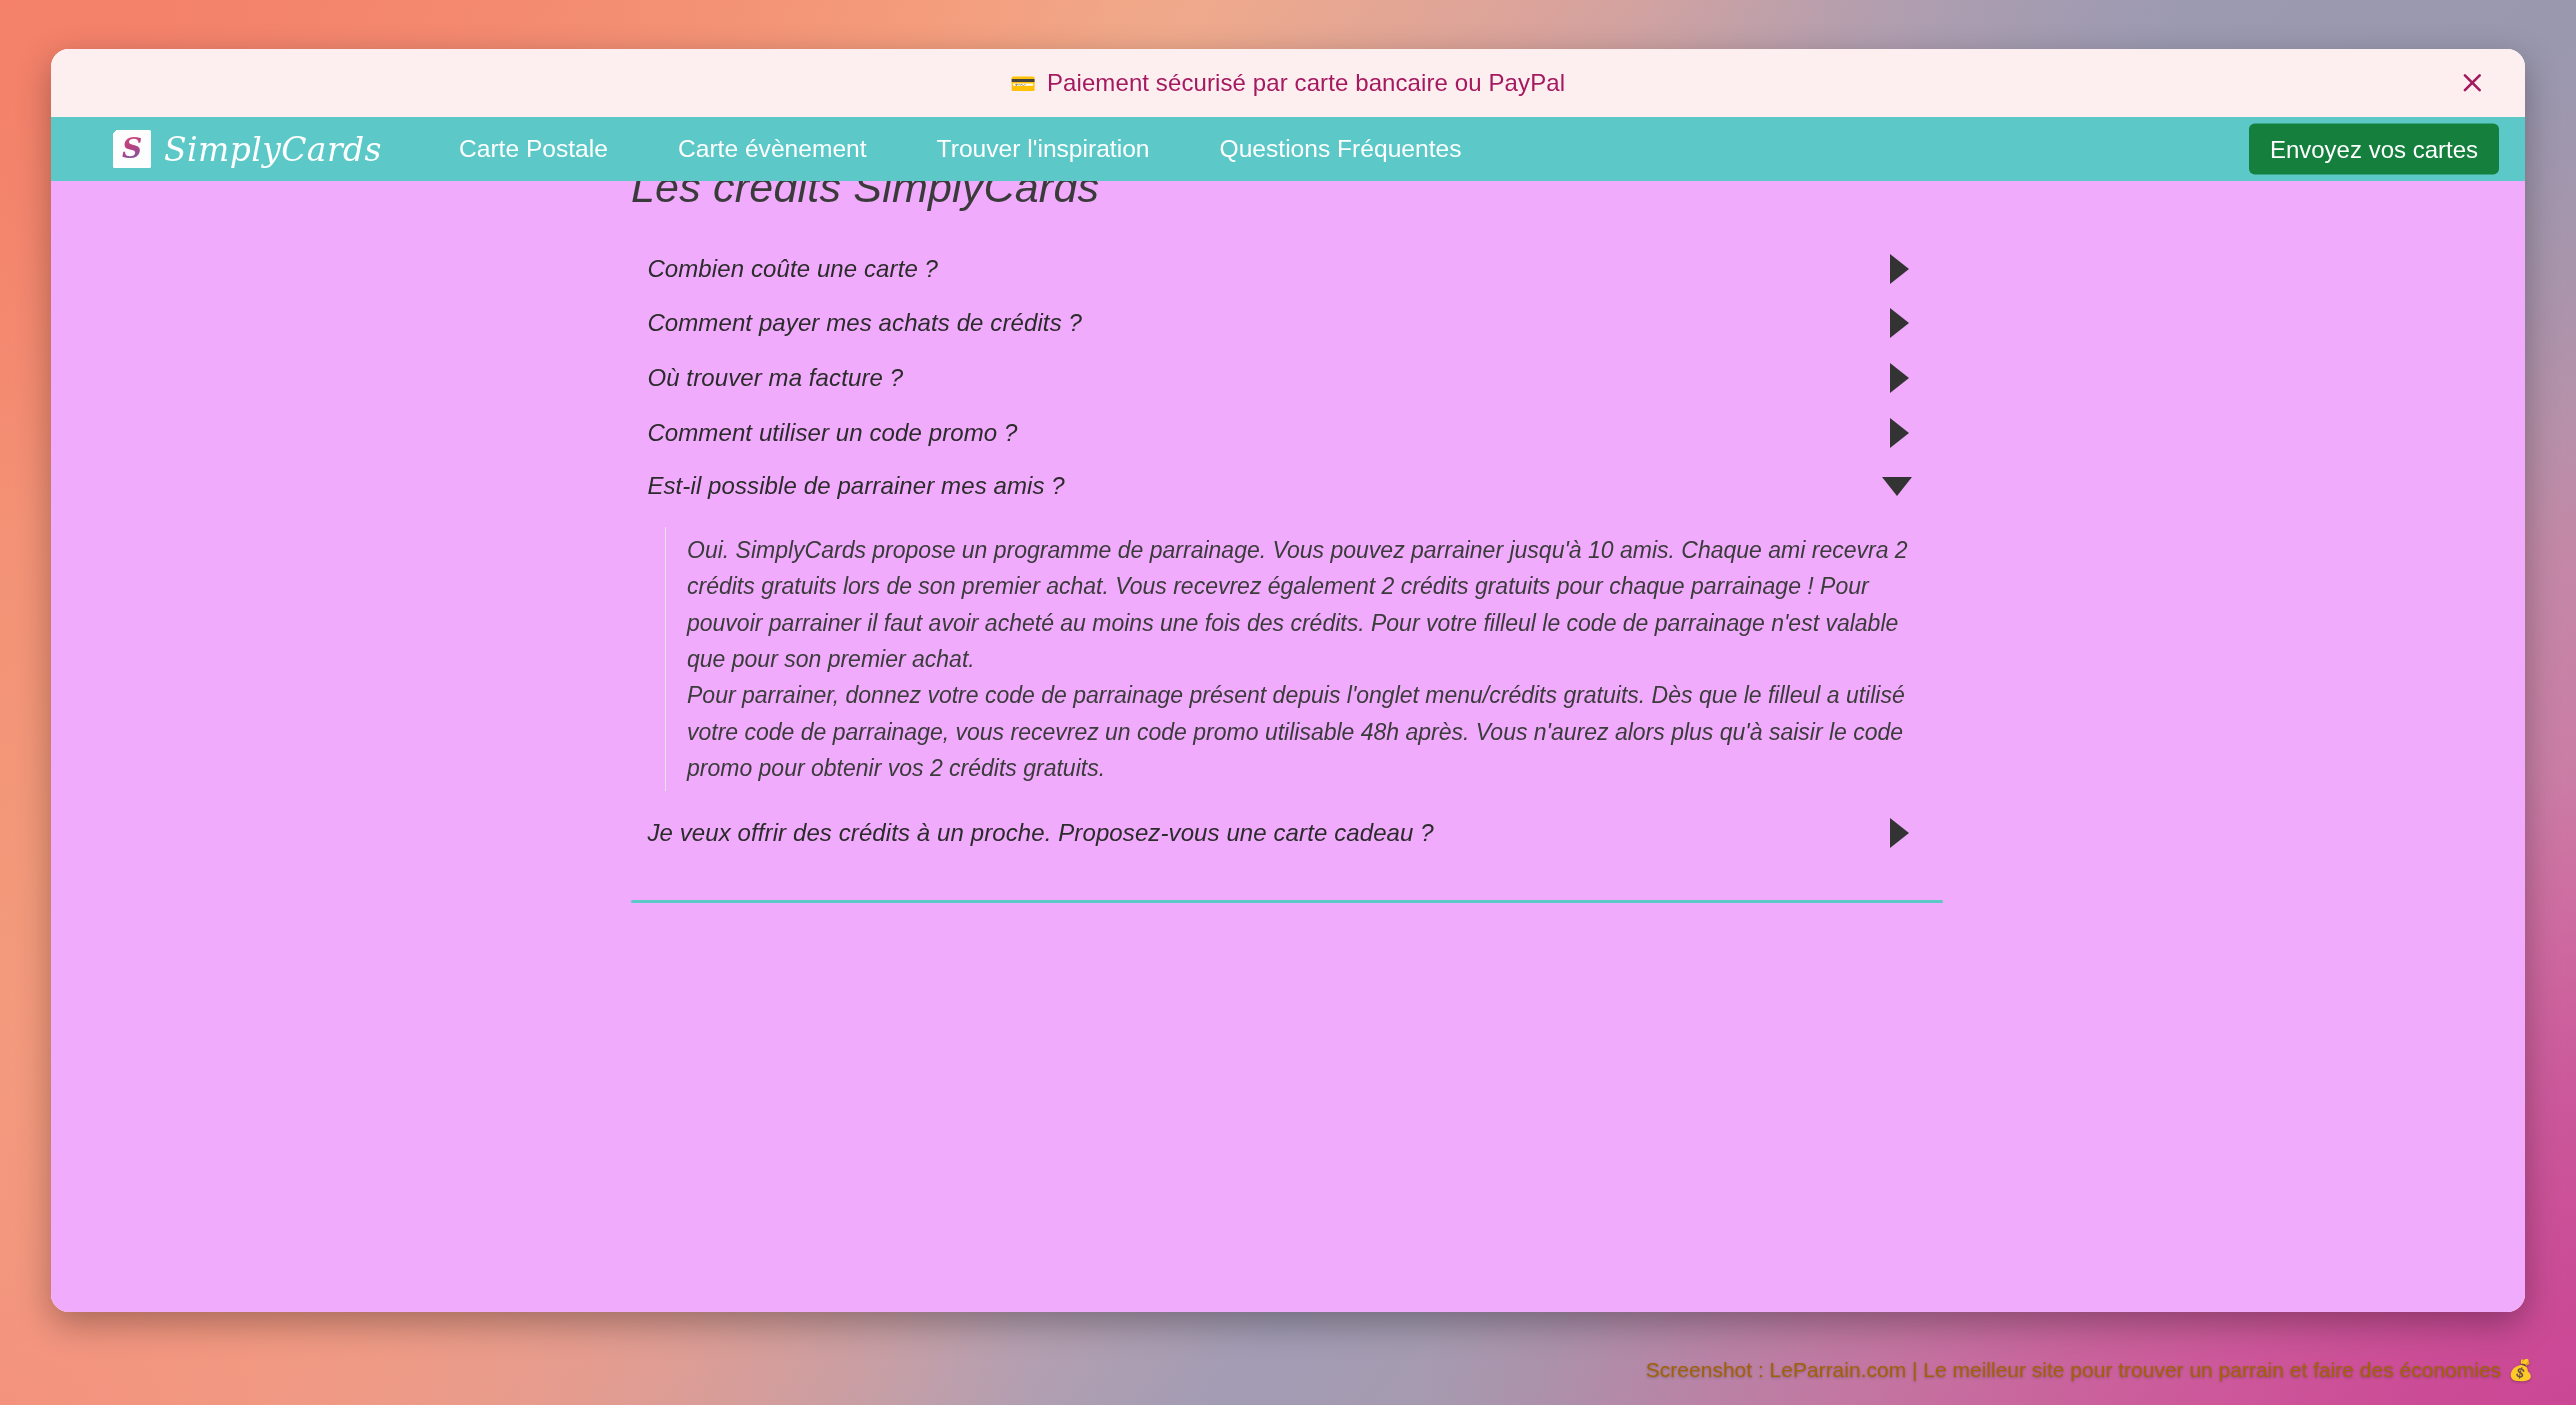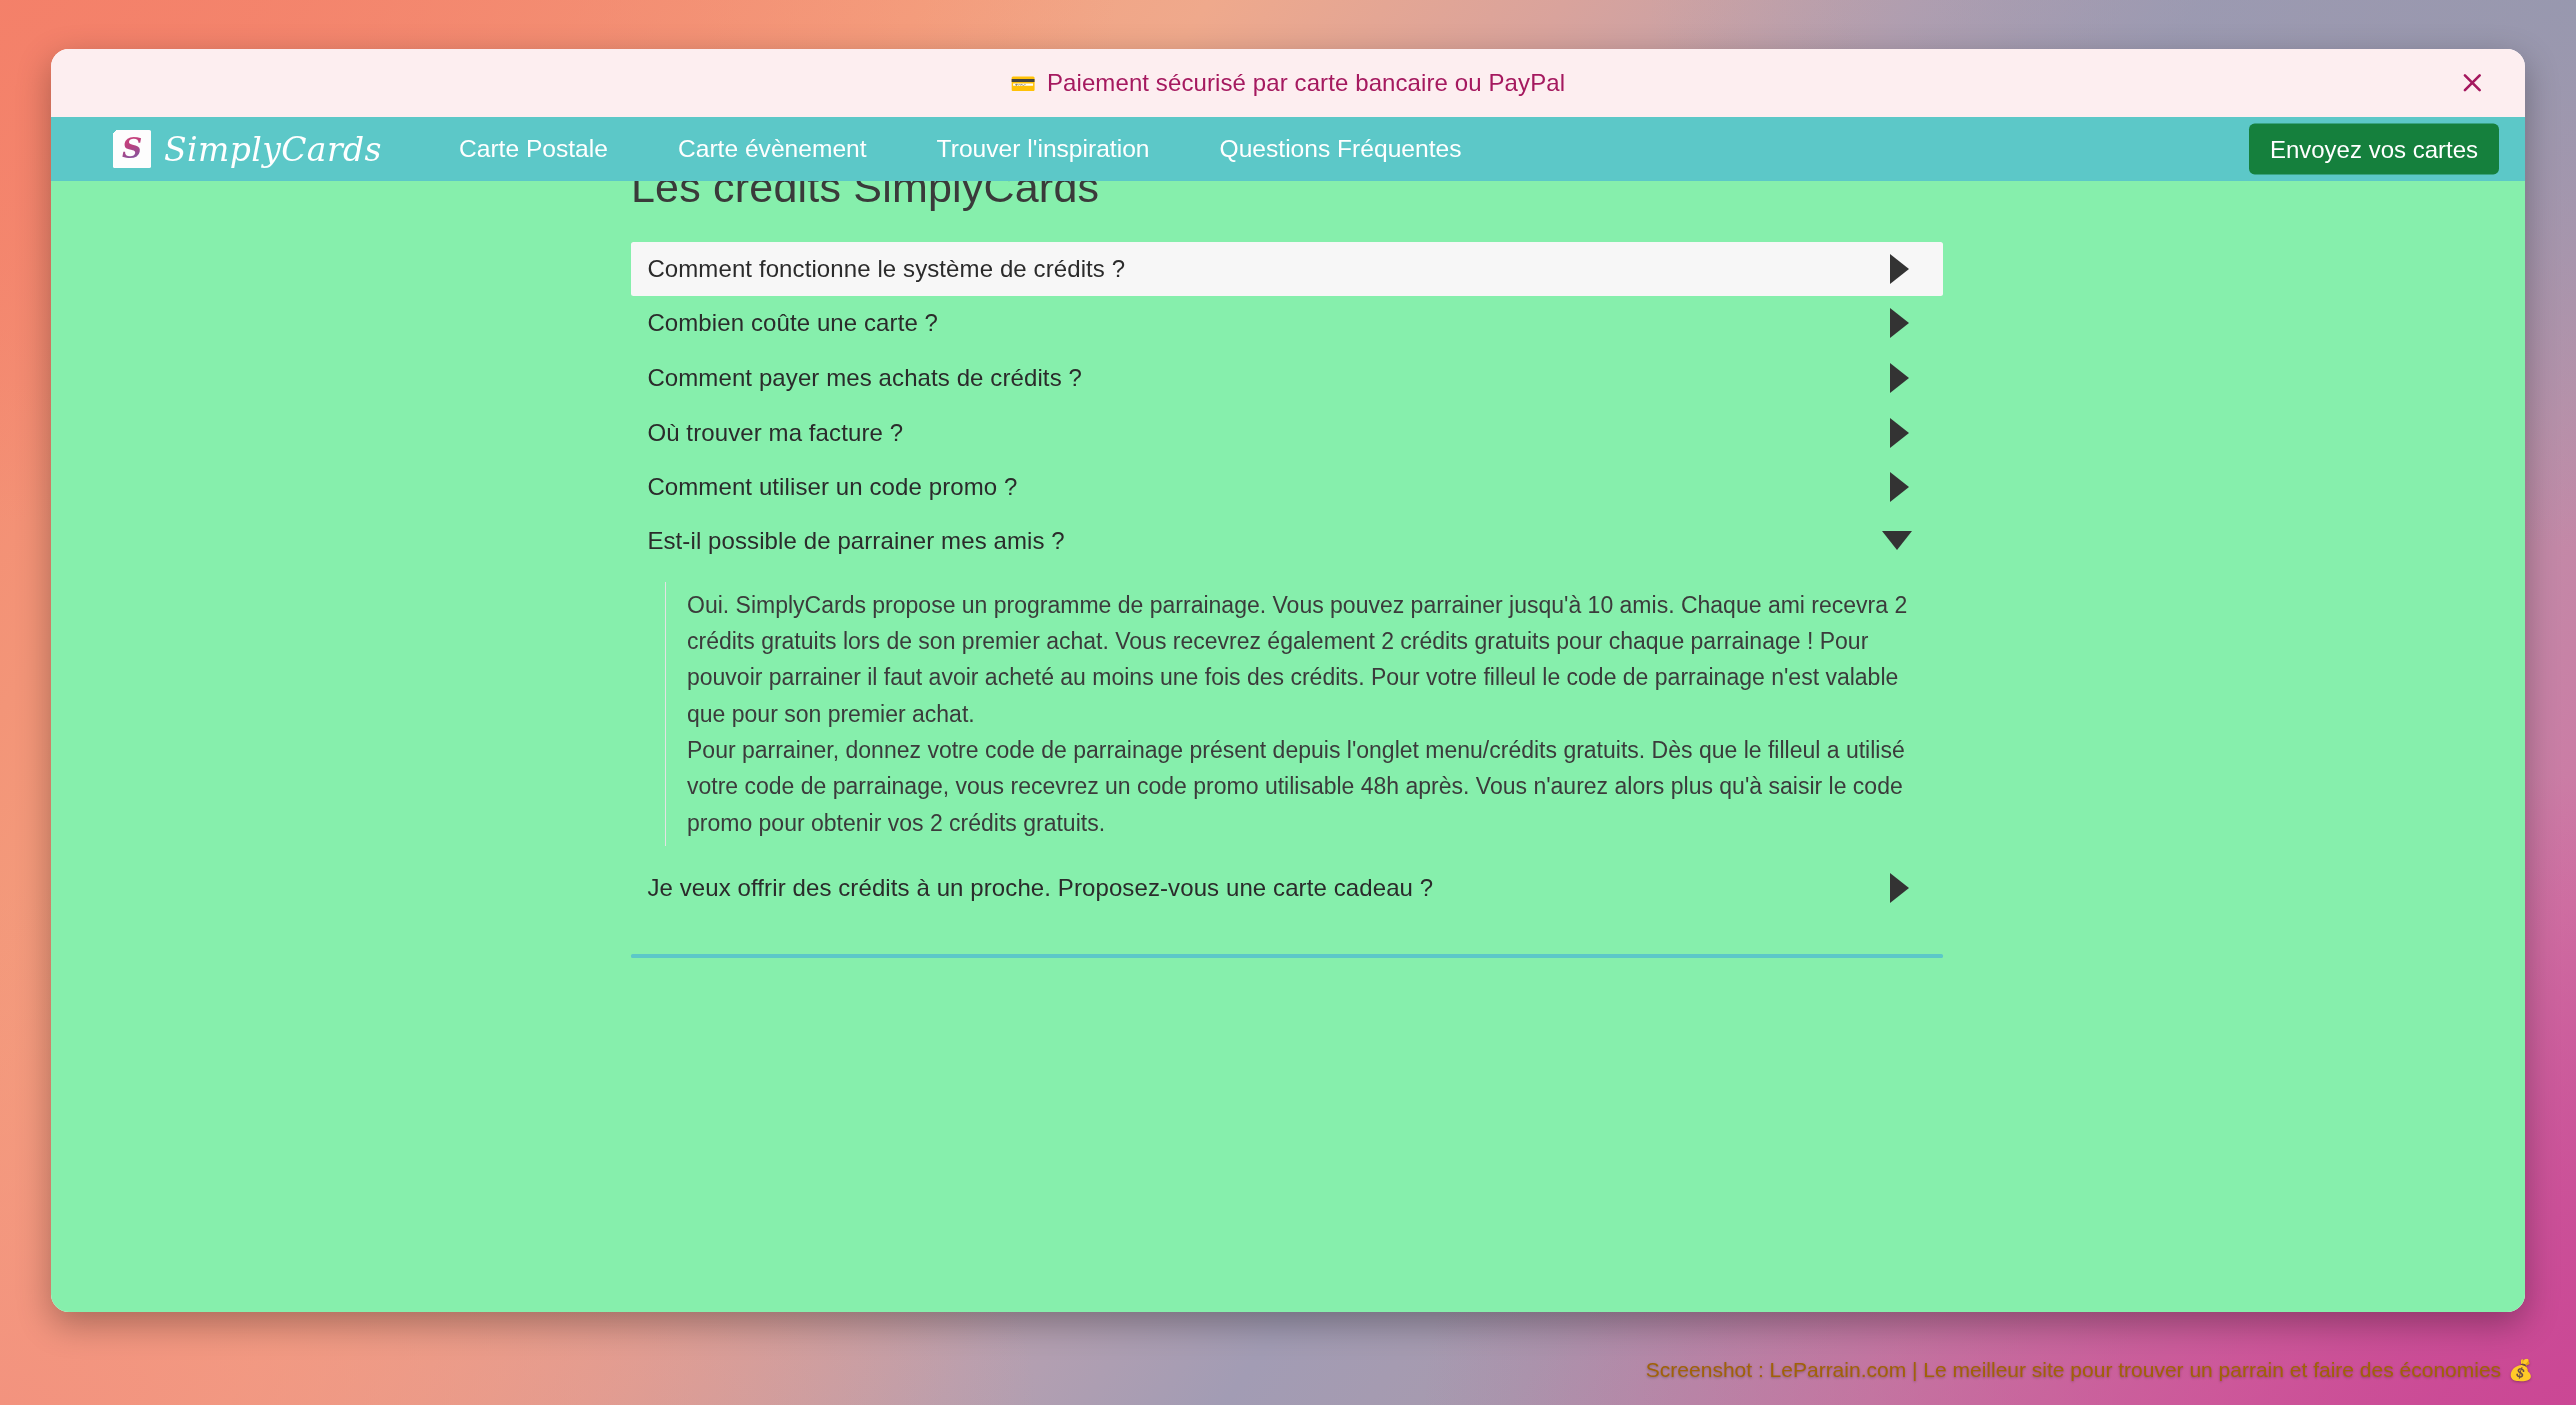--- a/index.html
+++ b/index.html
@@ -158,23 +158,24 @@
     border: none;
     border-radius: 5.7px;
     cursor: pointer;
     font-family: inherit;
     white-space: nowrap;
   }
 
   
   .page-body {
     position: relative;
-    background: #86efac;
+    background: #f0abfc;
     height: calc(1263px - 68px - 64px);
     overflow: hidden;
+    font-style: italic;
   }
 
   .content-col {
     position: absolute;
     left: 580px;
     top: 0;
     width: 1312px;
   }
 
   .section-title {
@@ -303,24 +304,20 @@
     <button class="nav-cta">Envoyez vos cartes</button>
   </div>
 
   <div class="page-body">
     <div class="content-col">
 
       <h2 class="section-title">Les crédits SimplyCards</h2>
 
       <div class="faq-list">
 
-        <div class="faq-row is-hover">
-          <span class="faq-q">Comment fonctionne le système de crédits ?</span>
-          <span class="tri tri-right"></span>
-        </div>
 
         <div class="faq-row">
           <span class="faq-q">Combien coûte une carte ?</span>
           <span class="tri tri-right"></span>
         </div>
 
         <div class="faq-row">
           <span class="faq-q">Comment payer mes achats de crédits ?</span>
           <span class="tri tri-right"></span>
         </div>

